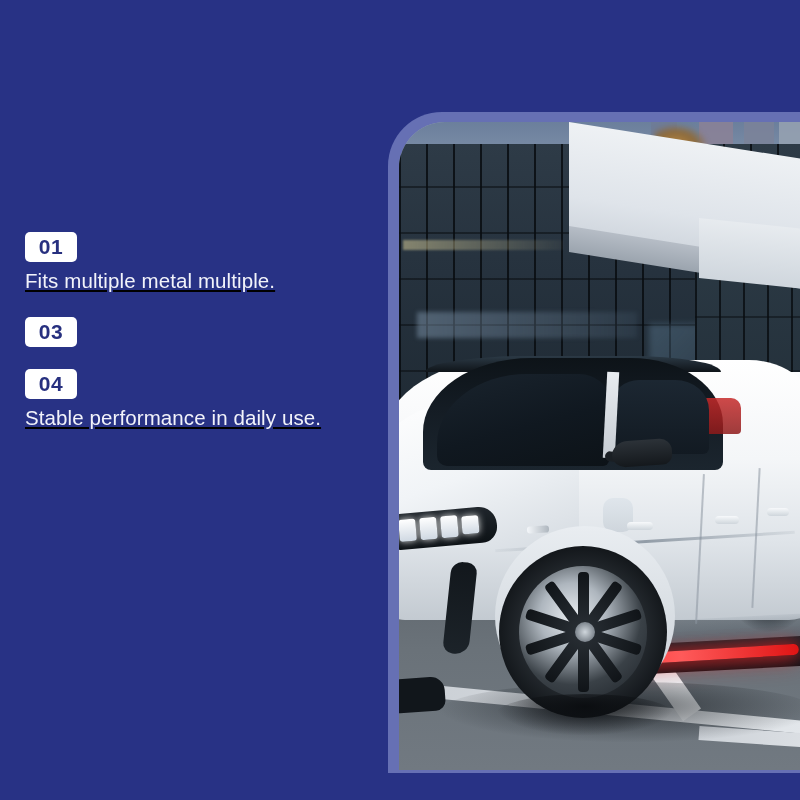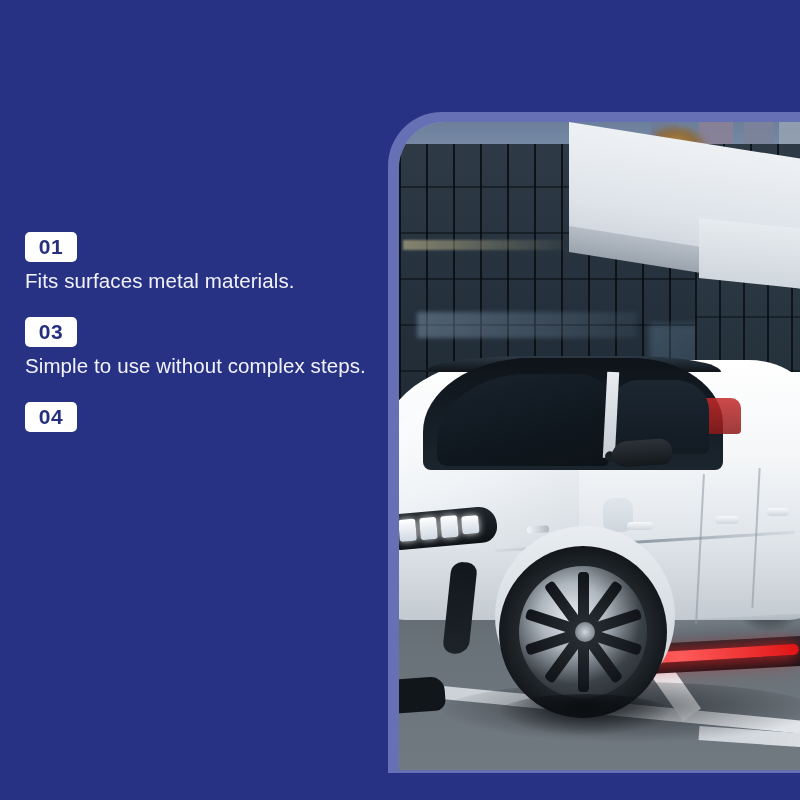--- a/index.html
+++ b/index.html
@@ -52,20 +52,21 @@
     background: #ffffff;
     border-radius: 1px;
   }
 
   
   .features {
     position: absolute;
     left: 25px;
     top: 232px;
     width: 350px;
+    text-decoration: underline;
   }
   .feature {
     margin-bottom: 22px;
   }
   .feature:last-child { margin-bottom: 0; }
 
   .feature-badge {
     display: inline-block;
     min-width: 36px;
     padding: 3px 8px 4px 8px;
@@ -521,31 +522,31 @@
 </head>
 <body>
 
 <div class="poster">
 
 
   <div class="features">
 
     <div class="feature">
       <div class="feature-badge">01</div>
-      <p class="feature-text">Fits surfaces metal materials.</p>
+      <p class="feature-text">Fits multiple metal multiple.</p>
     </div>
 
 
     <div class="feature">
       <div class="feature-badge">03</div>
-      <p class="feature-text">Simple to use without complex steps.</p>
     </div>
 
     <div class="feature">
       <div class="feature-badge">04</div>
+      <p class="feature-text">Stable performance in daily use.</p>
     </div>
 
   </div>
 
   <div class="photo-frame">
     <div class="photo">
       <div class="photo-inner">
 
         <div class="sky"></div>
         <div class="far-tower t1"></div>

